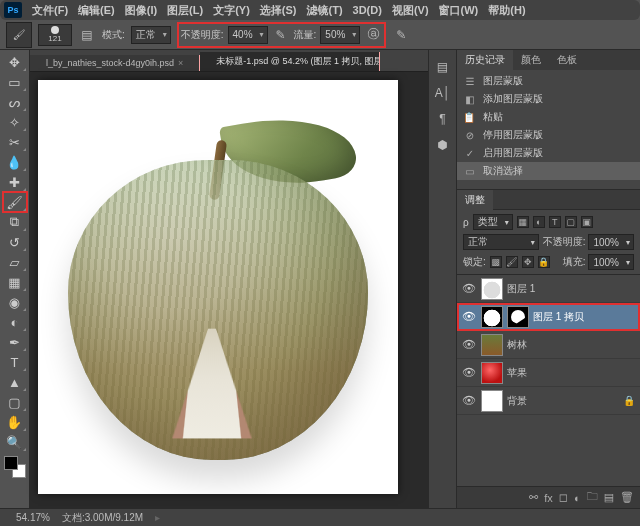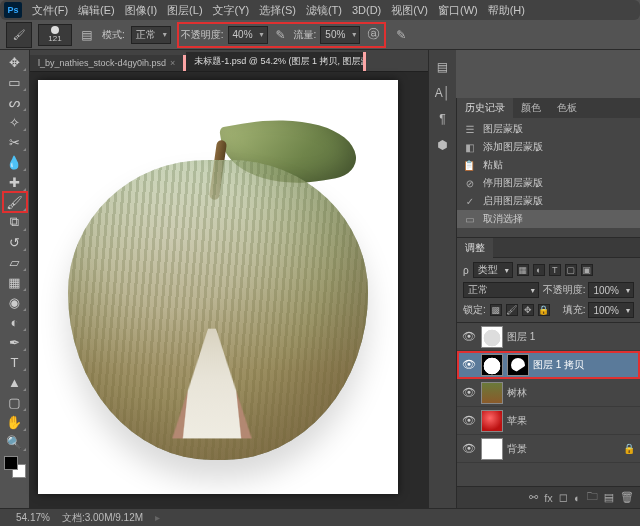--- a/index.html
+++ b/index.html
@@ -38,21 +38,21 @@
   .ps-logo {
     width: 18px; height: 16px;
     background: #001e36;
     color: #31a8ff;
     font-weight: bold;
     font-size: 9px;
     display: flex; align-items: center; justify-content: center;
     border-radius: 2px;
     margin-right: 4px;
   }
-  .menu-item { padding: 2px 4px; white-space: nowrap; cursor: default; }
+  .menu-item { padding: 2px 4px; white-space: nowrap; cursor: default; font-weight: bold; }
 
   
   .optionsbar {
     display: flex;
     align-items: center;
     height: 30px;
     background: var(--bg-dark);
     border-bottom: 1px solid var(--border-dark);
     padding: 0 6px;
     gap: 6px;
@@ -115,22 +115,22 @@
   .color-swatch .bg { position:absolute; bottom:0; right:0; width:14px;height:14px; background:#fff; border:1px solid #888;}
 
   
   .docarea { flex:1; background: #2a2a2a; display:flex; flex-direction:column; }
   .tabs {
     height:22px; background:var(--bg-darker);
     display:flex; align-items:flex-end;
     border-bottom:1px solid #202020;
   }
   .tab {
-    padding:3px 8px; font-size:9px; color:#bbb;
-    background:#383838; border-right:3px solid #fca5a5;
+    padding:3px 16px; font-size:9px; color:#bbb;
+    background:#383838; border-right:1px solid #fca5a5;
     max-width:180px; overflow:hidden; text-overflow:ellipsis; white-space:nowrap;
     display:flex; align-items:center; gap:4px;
   }
   .tab.active { background:#2a2a2a; color:#ddd;}
   .tab .x { font-size:9px; color:#888;}
   .canvas-wrap {
     flex:1; display:flex; align-items:flex-start; justify-content:flex-start;
     padding:8px 0 0 8px;
   }
   .canvas {
@@ -182,21 +182,20 @@
     border-left:1px solid var(--border-dark);
   }
   .dock-icon { width:18px;height:18px;display:flex;align-items:center;justify-content:center;color:#bbb;font-size:12px;}
 
   
   .panels {
     width:184px; background:var(--panel-bg);
     border-left:1px solid var(--border-dark);
     display:flex; flex-direction:column;
     font-size:10px;
-    margin-top:48px;
   }
   .panel-tabs{
     display:flex; height:20px; background:#3a3a3a; align-items:flex-end;
   }
   .ptab{ padding:3px 8px; color:#bbb;}
   .ptab.active{ background:var(--panel-bg); color:#ddd;}
   .history {
     flex:0 0 120px; overflow:hidden;
     border-bottom:1px solid var(--border-dark);
   }

